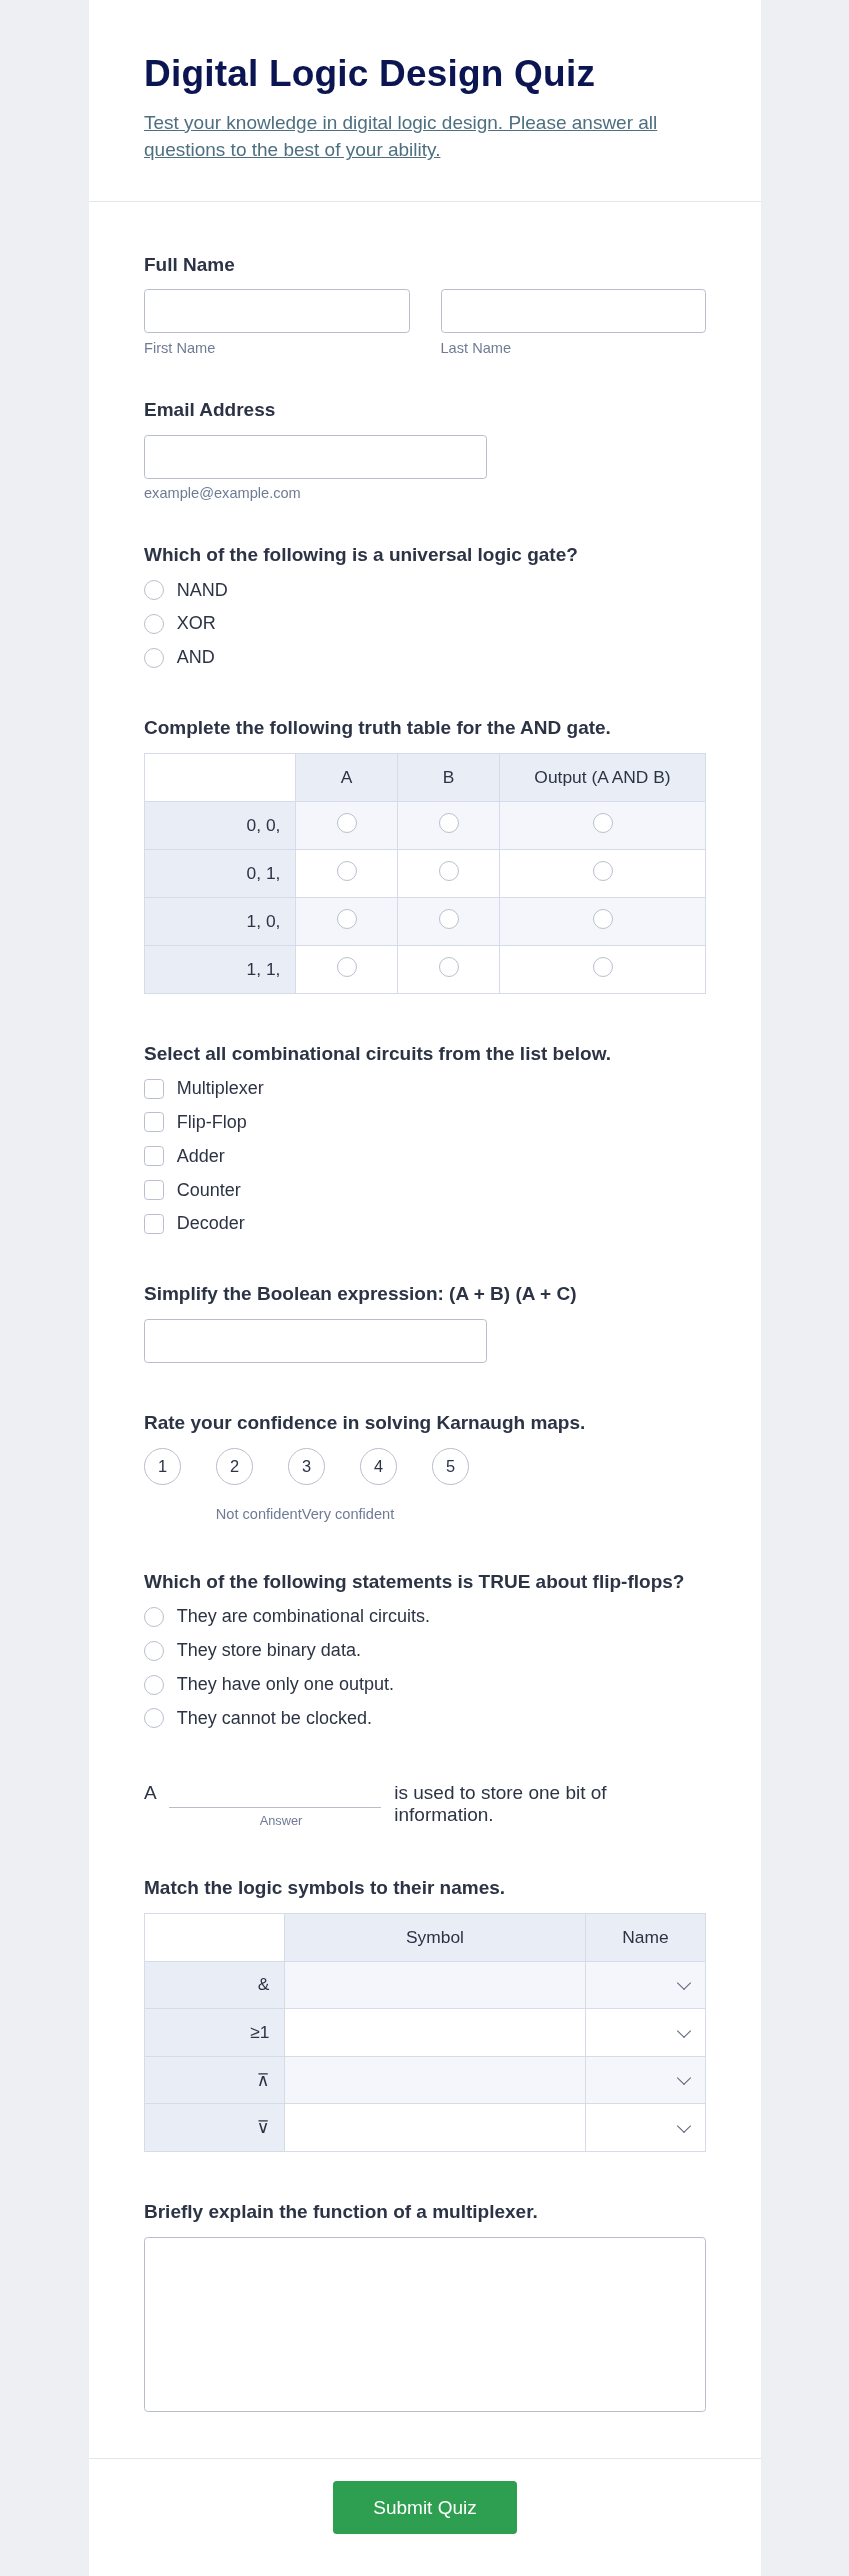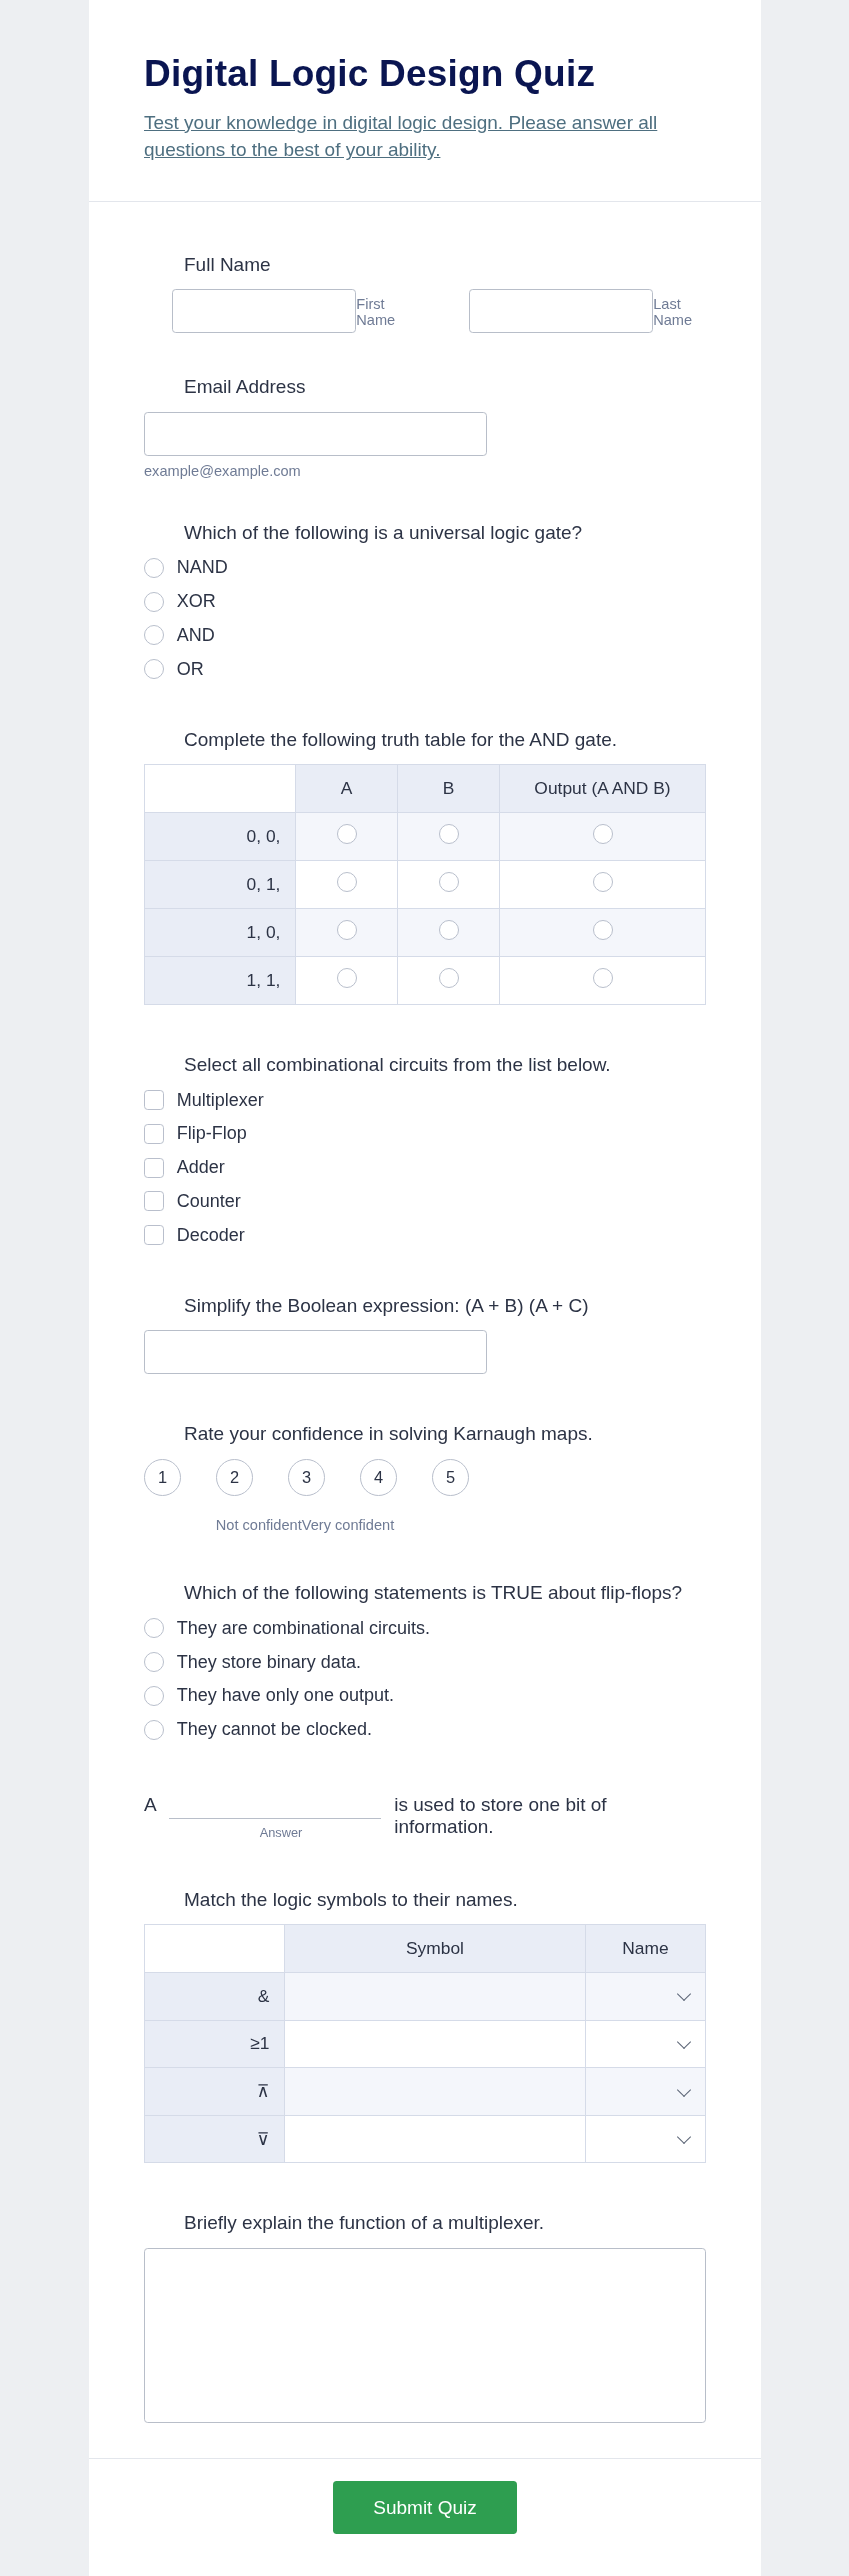--- a/index.html
+++ b/index.html
@@ -11,25 +11,25 @@
   *{margin:0;padding:0;box-sizing:border-box;}
   html,body{background:var(--page-bg);}
   body{width:850px;font-family:"Liberation Sans",sans-serif;color:var(--text-color);}
   .card{width:672px;margin:0 auto;background:#fff;min-height:2576px;display:flex;flex-direction:column;}
   .form-header{padding:53px 55px 37px;border-bottom:0.9px solid var(--divider);}
   .form-title{font-size:37px;font-weight:700;color:var(--title-color);letter-spacing:0.2px;}
   .form-subtitle{margin-top:13.7px;font-size:19px;line-height:1.45;color:var(--subtitle-color);max-width:767px;text-decoration:underline;}
   .form-body{padding:51px 55px 0;}
   .field{margin-bottom:42px;}
   .field.tight{margin-bottom:48px;}
-  .q-label{display:block;font-size:19px;font-weight:400;color:var(--text-color);margin-bottom:12px;line-height:1.3;margin-left:40px;}
+  .q-label{display:block;font-size:19px;font-weight:700;color:var(--text-color);margin-bottom:12px;line-height:1.3;}
   .text-input{height:44px;width:343px;border:0.9px solid var(--input-border);border-radius:3.7px;font-size:18px;padding:0 12.8px;font-family:inherit;color:var(--text-color);background:#fff;}
   .sublabel{font-size:14.6px;color:var(--sublabel-color);margin-top:6.4px;}
   .name-row{display:flex;gap:31px;}
-  .name-col{flex:1;display:flex;flex-direction:row;margin-left:28px;}
+  .name-col{flex:1;display:flex;flex-direction:column;}
   .name-col .text-input{width:100%;}
   .option{display:flex;align-items:center;gap:12.8px;margin-bottom:12.8px;font-size:18px;color:var(--text-color);cursor:pointer;}
   .option:last-child{margin-bottom:0;}
   .radio-circle{width:20px;height:20px;border:1.8px solid var(--control-border);border-radius:50%;background:#fff;flex-shrink:0;display:inline-block;}
   .checkbox-square{width:20px;height:20px;border:1.8px solid var(--control-border);border-radius:3.7px;background:#fff;flex-shrink:0;display:inline-block;}
   table.matrix{width:100%;border-collapse:collapse;font-size:17.4px;color:var(--text-color);background:#fff;}
   table.matrix th,table.matrix td{border:0.9px solid var(--table-border);}
   table.matrix thead th{background:var(--table-header-bg);font-weight:500;text-align:center;padding:12.8px 7.3px;}
   table.matrix thead th.corner{background:#fff;}
   table.matrix tbody th.row-head{background:var(--table-header-bg);font-weight:400;text-align:right;padding:12.8px 14.6px;}
@@ -88,24 +88,20 @@
         <span>NAND</span>
       </label>
       <label class="option">
         <span class="radio-circle"></span>
         <span>XOR</span>
       </label>
       <label class="option">
         <span class="radio-circle"></span>
         <span>AND</span>
       </label>
-      <label class="option">
-        <span class="radio-circle"></span>
-        <span>OR</span>
-      </label>
     </section>
 
     <section class="field tight">
       <span class="q-label">Complete the following truth table for the AND gate.</span>
       <table class="matrix">
         <colgroup>
             <col style="width:151px">
             <col style="width:102px">
             <col style="width:102px">
             <col>

